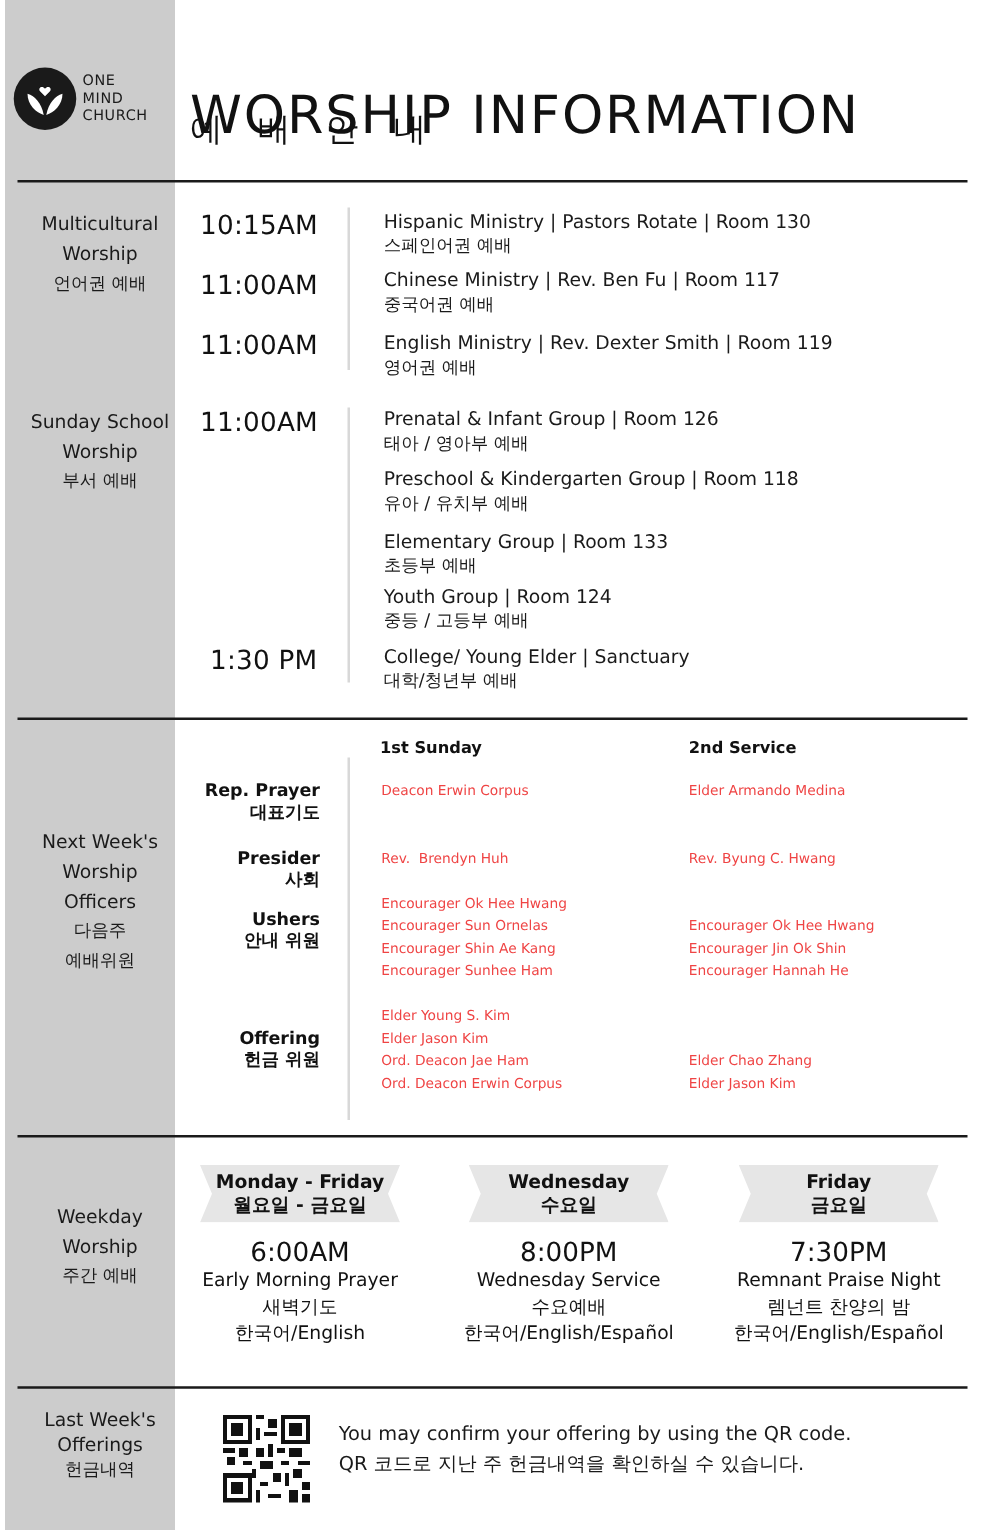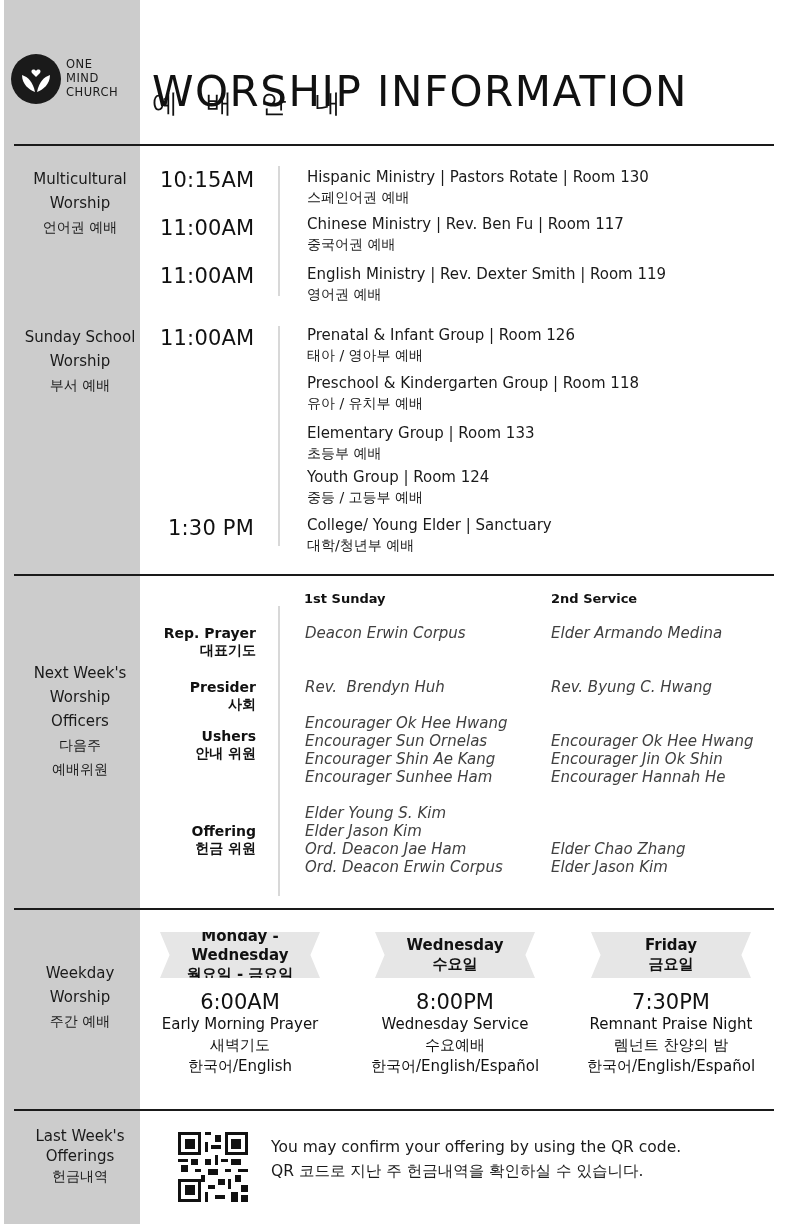--- a/index.html
+++ b/index.html
@@ -18,21 +18,21 @@
 
   
   .time { position: absolute; left: 160px; font-size: 21px; color: #111; letter-spacing: 0.2px; }
   .vline { position: absolute; left: 278px; width: 2px; background: #d8d8d8; }
   .entry { position: absolute; left: 307px; font-size: 15px; line-height: 20px; color: #1a1a1a; }
   .entry .ko { font-size: 14px; }
 
   
   .col-head { position: absolute; top: 591px; font-size: 13px; font-weight: bold; }
   .role { position: absolute; right: 536px; text-align: right; font-size: 14px; font-weight: bold; line-height: 17px; }
-  .names { position: absolute; font-size: 15px; line-height: 18px; color: #404040; font-style: italic; }
+  .names { position: absolute; font-size: 11px; line-height: 18px; color: #ef4444; }
 
   
   .day-col { position: absolute; top: 932px; width: 200px; text-align: center; }
   .ribbon { margin: 0 auto; width: 160px; height: 46px; background: #e6e6e6; clip-path: polygon(0 0, 100% 0, 94% 50%, 100% 100%, 0 100%, 6% 50%); display: flex; flex-direction: column; justify-content: center; align-items: center; font-weight: bold; font-size: 15px; line-height: 19px; }
   .day-time { margin-top: 12px; font-size: 21px; }
   .day-desc { margin-top: 0; font-size: 15px; line-height: 21px; }
 
   
   .qr { position: absolute; left: 178px; top: 1132px; width: 70px; height: 70px; }
   .offer-text { position: absolute; left: 271px; top: 1135px; font-size: 15.5px; line-height: 24px; color: #1a1a1a; }
@@ -181,21 +181,21 @@
 <div class="hr" style="top:908px"></div>
 
 <div class="side-label" style="top:961px">
   <div>Weekday</div>
   <div>Worship</div>
   <div class="ko">주간 예배</div>
 </div>
 
 <div class="day-col" style="left:140px">
   <div class="ribbon">
-    <div>Monday - Wednesday</div>
+    <div>Monday - Friday</div>
     <div>월요일 - 금요일</div>
   </div>
   <div class="day-time">6:00AM</div>
   <div class="day-desc">
     <div>Early Morning Prayer</div>
     <div>새벽기도</div>
     <div>한국어/English</div>
   </div>
 </div>
 <div class="day-col" style="left:355px">

